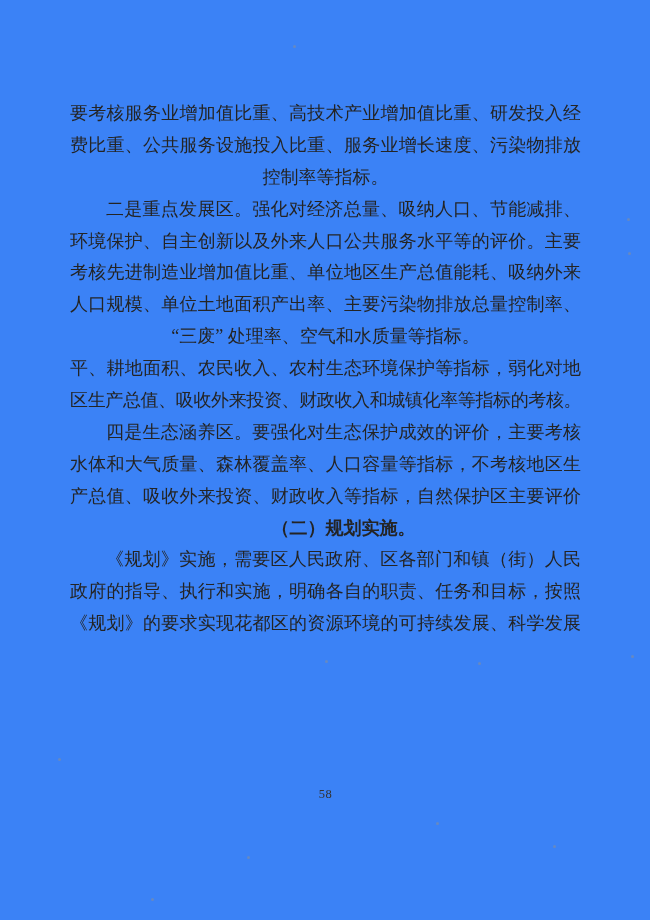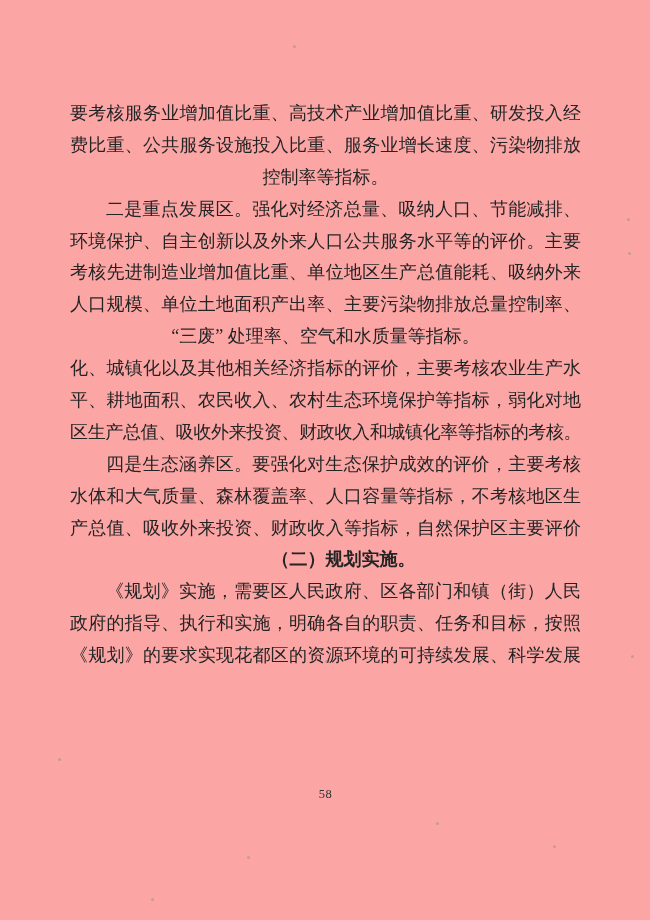--- a/index.html
+++ b/index.html
@@ -5,21 +5,21 @@
   * { margin: 0; padding: 0; box-sizing: border-box; }
   html, body {
     width: 650px; height: 920px;
     background: #fdfdfc;
     font-family: "Liberation Serif", "DejaVu Serif", serif;
     overflow: hidden;
   }
   .page {
     position: relative;
     width: 650px; height: 920px;
-    background: #fca5a5;
+    background: #3b82f6;
     text-decoration: underline;
   }
   .doc {
     position: absolute;
     left: 70px; top: 98px;
     width: 511px;
     color: #242424;
     font-size: 18px;
   }
   .para { margin: 0; }
@@ -66,21 +66,20 @@
         <div class="line">控制率等指标。</div>
       </div>
       <div class="para">
         <div class="line fill ind">二是重点发展区。强化对经济总量、吸纳人口、节能减排、</div>
         <div class="line fill">环境保护、自主创新以及外来人口公共服务水平等的评价。主要</div>
         <div class="line fill">考核先进制造业增加值比重、单位地区生产总值能耗、吸纳外来</div>
         <div class="line fill">人口规模、单位土地面积产出率、主要污染物排放总量控制率、</div>
         <div class="line">“三废” 处理率、空气和水质量等指标。</div>
       </div>
       <div class="para">
-        <div class="line fill">化、城镇化以及其他相关经济指标的评价，主要考核农业生产水</div>
         <div class="line fill">平、耕地面积、农民收入、农村生态环境保护等指标，弱化对地</div>
         <div class="line fill tight">区生产总值、吸收外来投资、财政收入和城镇化率等指标的考核。</div>
       </div>
       <div class="para">
         <div class="line fill ind">四是生态涵养区。要强化对生态保护成效的评价，主要考核</div>
         <div class="line fill">水体和大气质量、森林覆盖率、人口容量等指标，不考核地区生</div>
         <div class="line fill">产总值、吸收外来投资、财政收入等指标，自然保护区主要评价</div>
       </div>
       <div class="para bold">
         <div class="line ind">（二）规划实施。</div>

